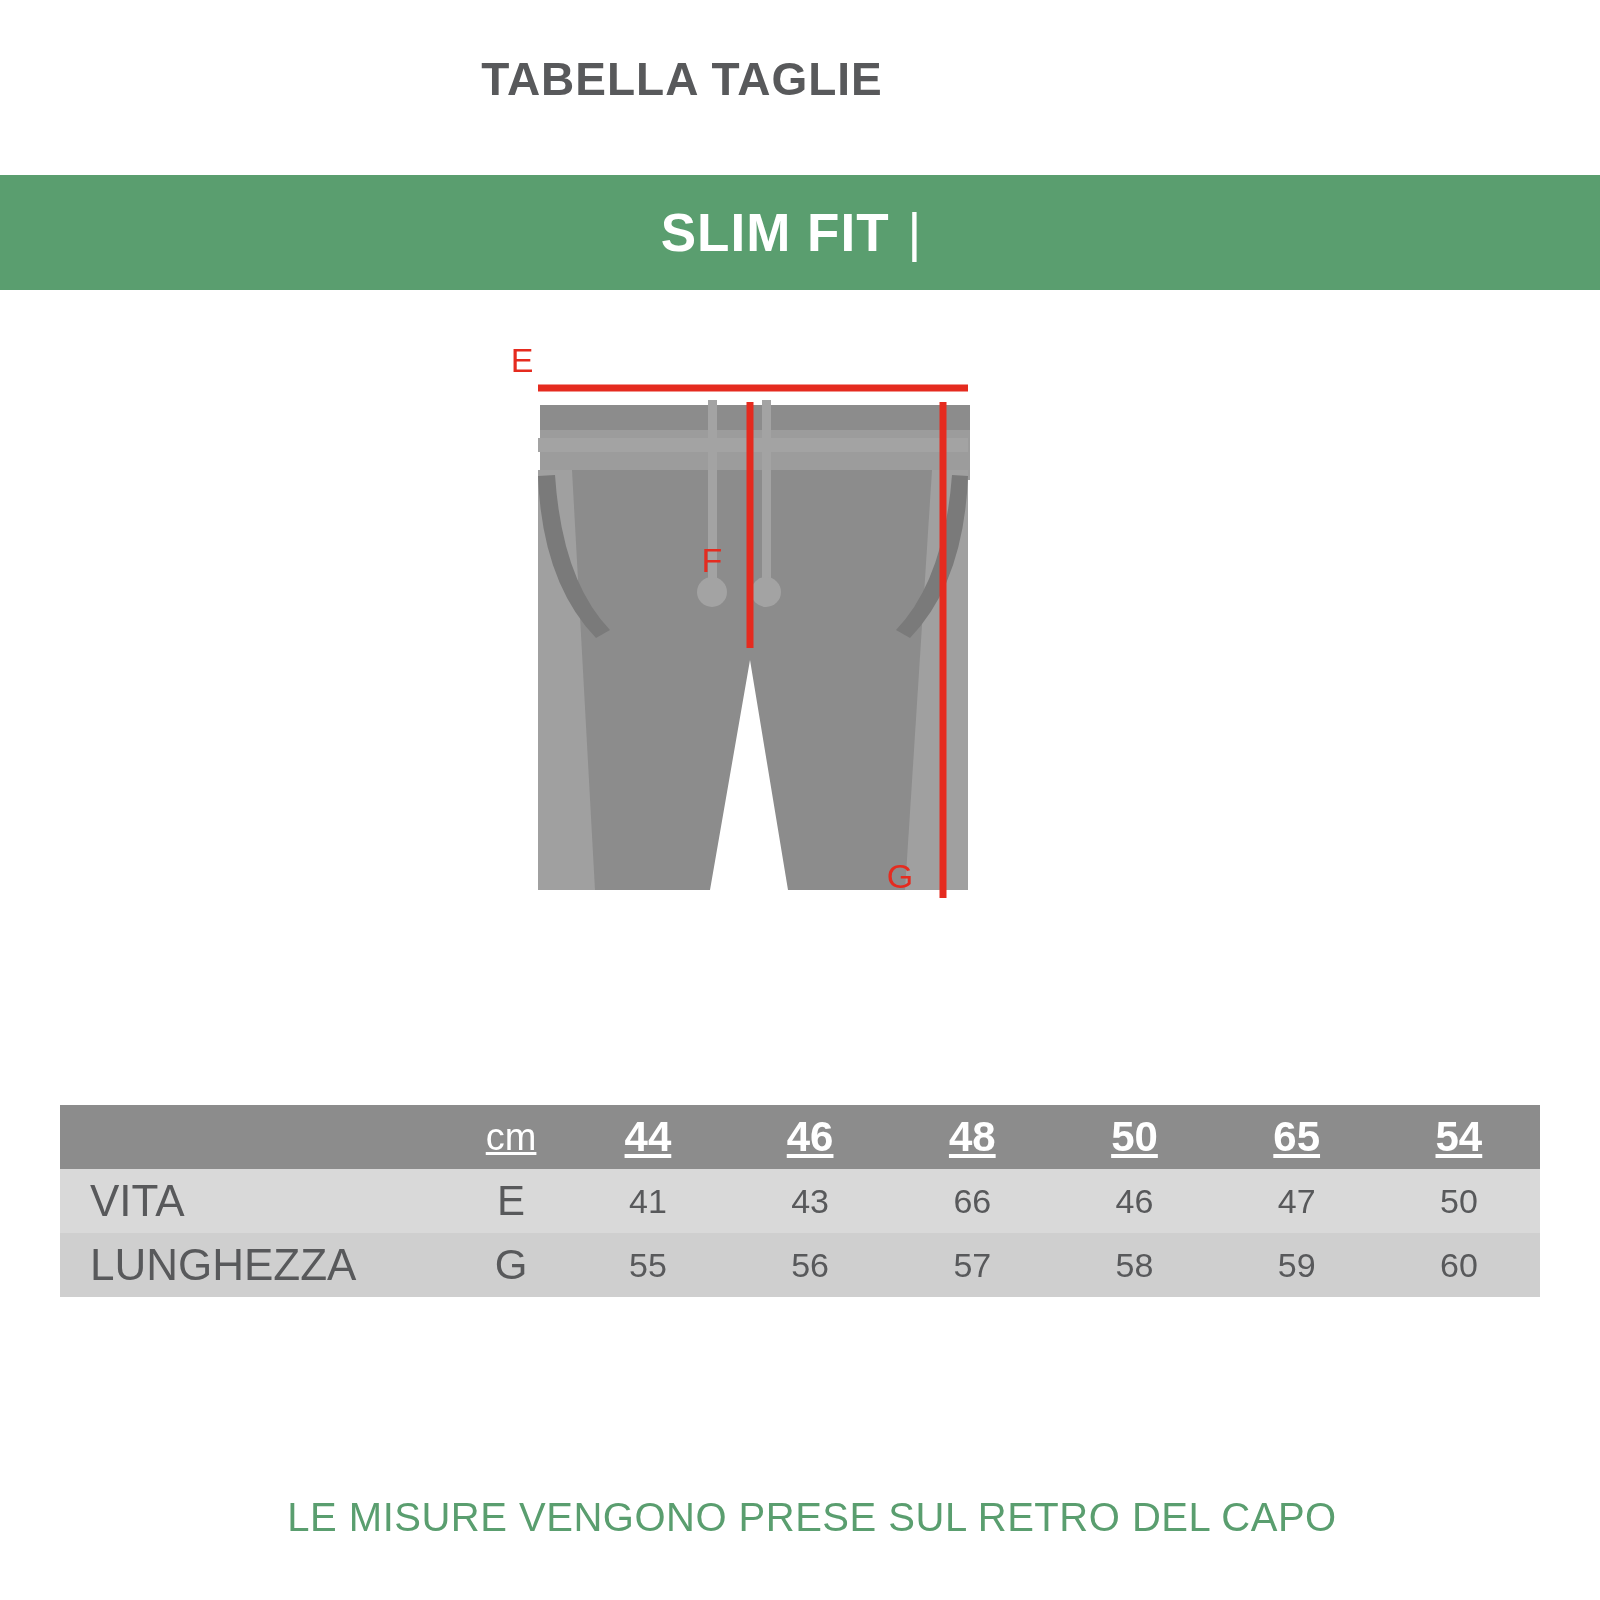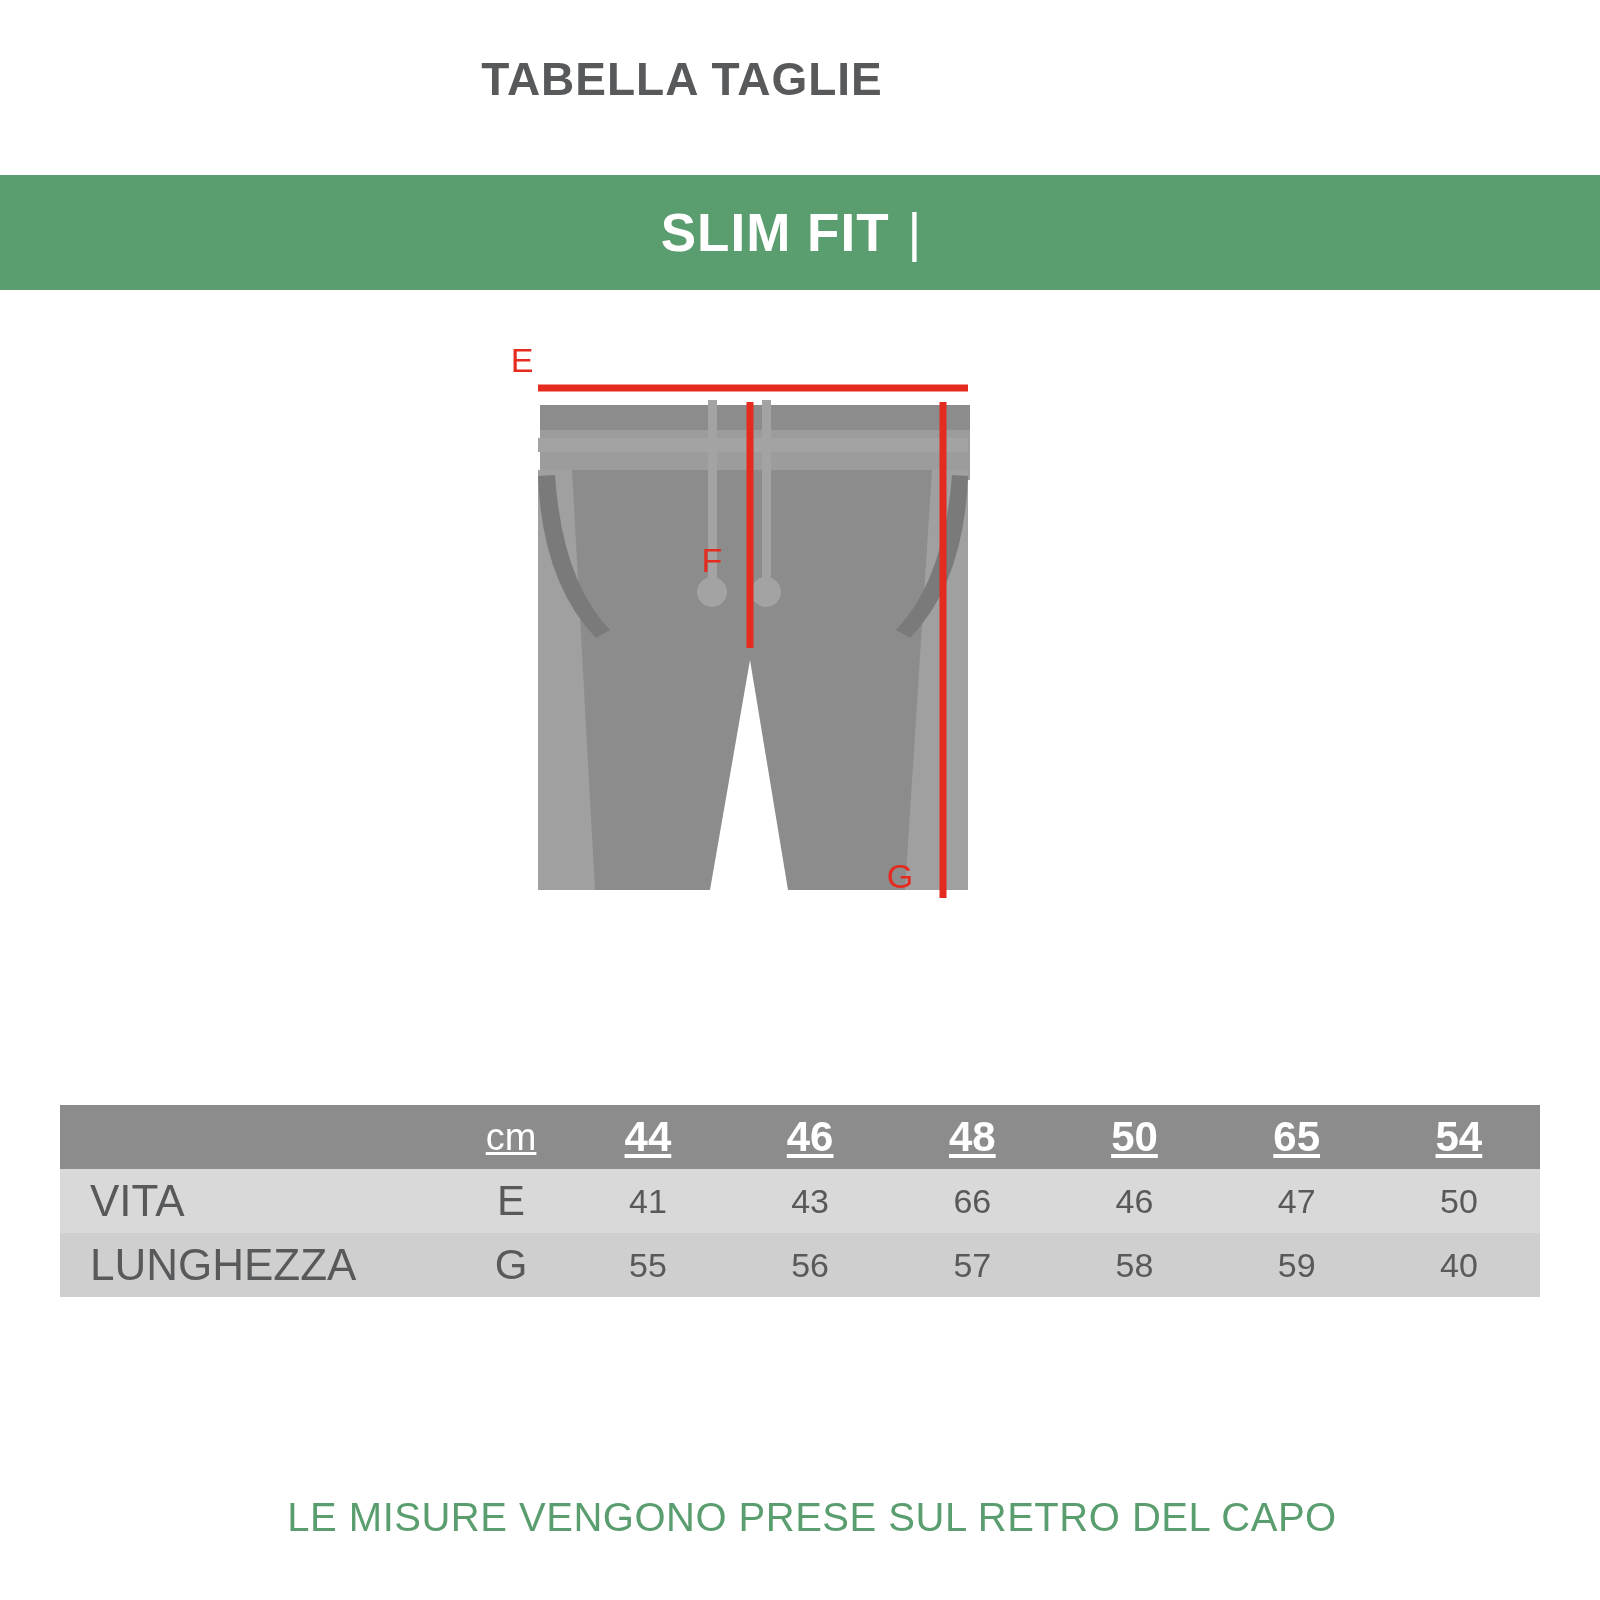--- a/index.html
+++ b/index.html
@@ -214,20 +214,20 @@
         <td>50</td>
       </tr>
       <tr>
         <td class="row-label">LUNGHEZZA</td>
         <td class="row-code">G</td>
         <td>55</td>
         <td>56</td>
         <td>57</td>
         <td>58</td>
         <td>59</td>
-        <td>40</td>
+        <td>60</td>
       </tr>
     </tbody>
   </table>
 
   <div class="footer-note">LE MISURE VENGONO PRESE SUL RETRO DEL CAPO</div>
 
 </div>
 
 </body></html>

